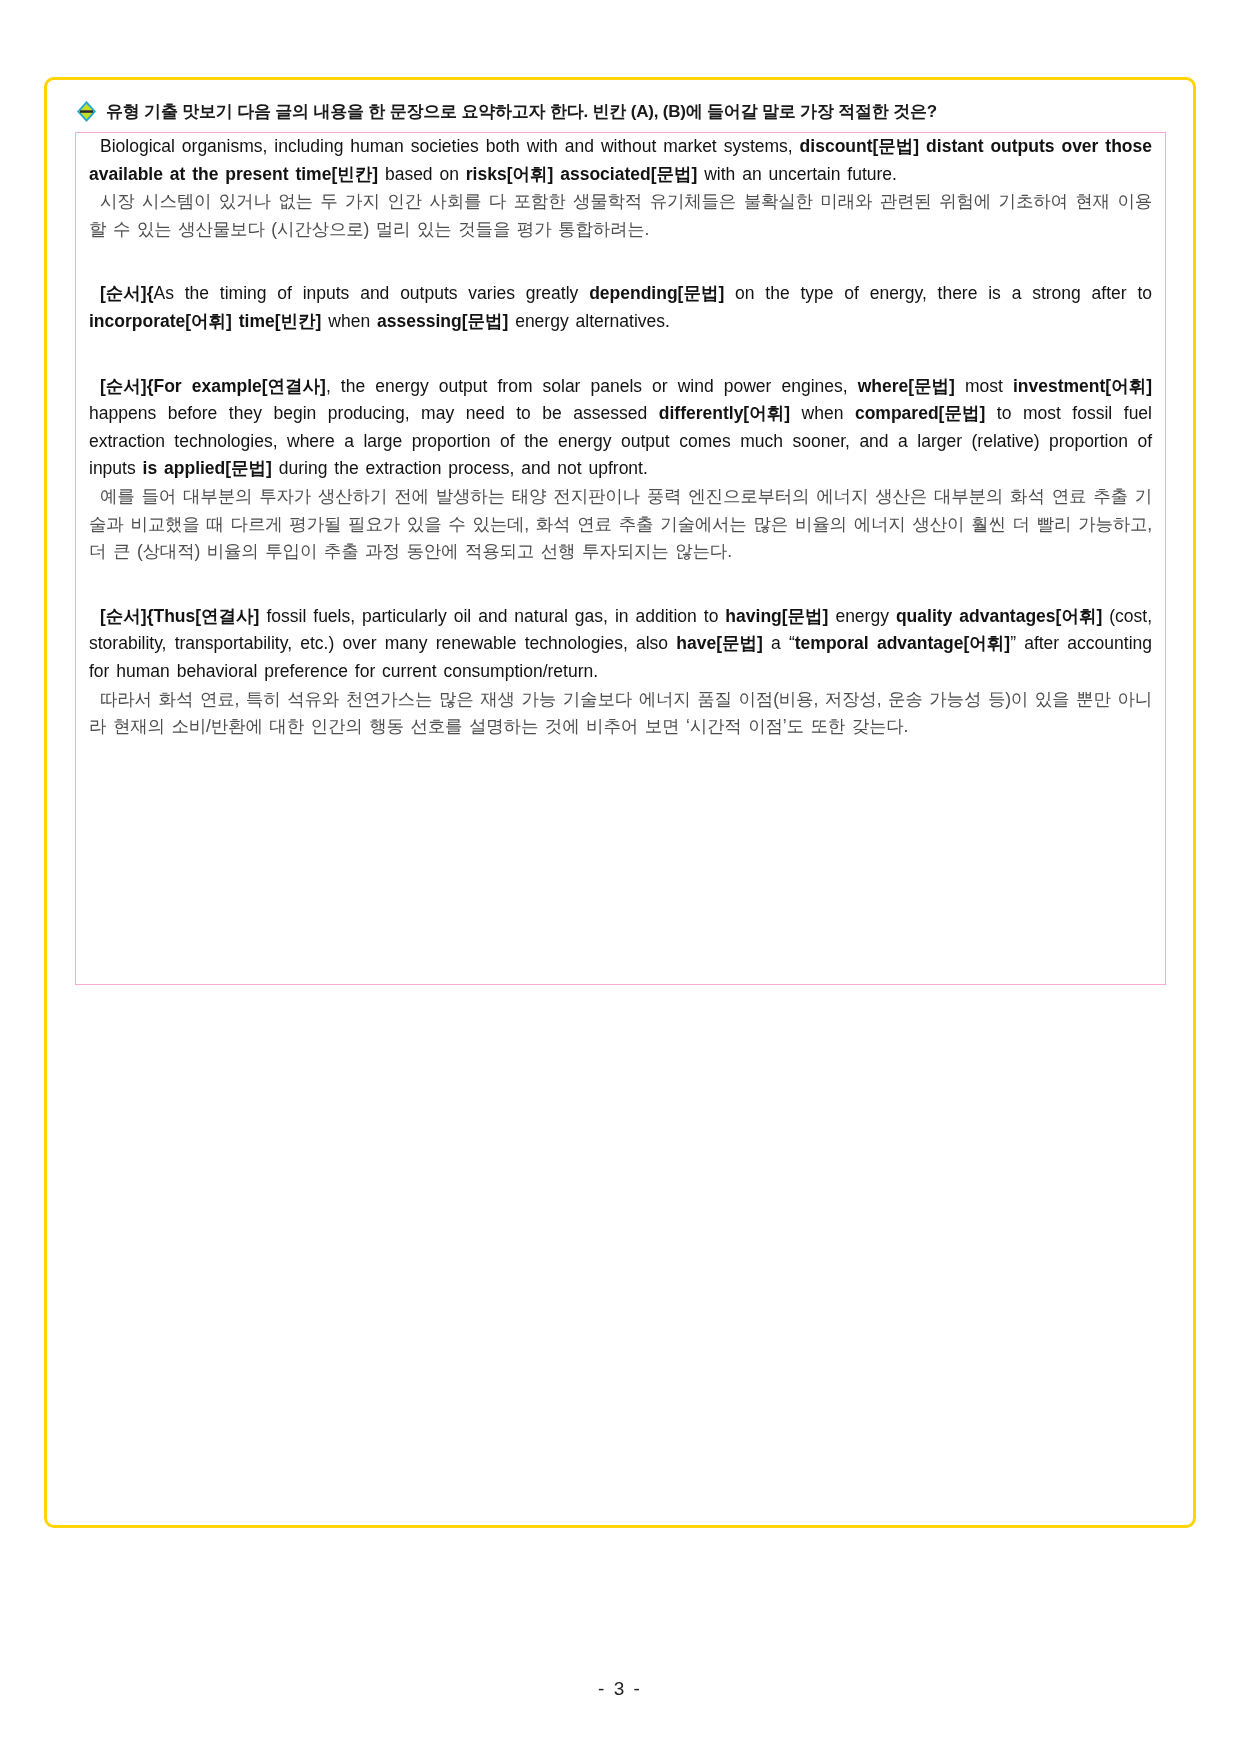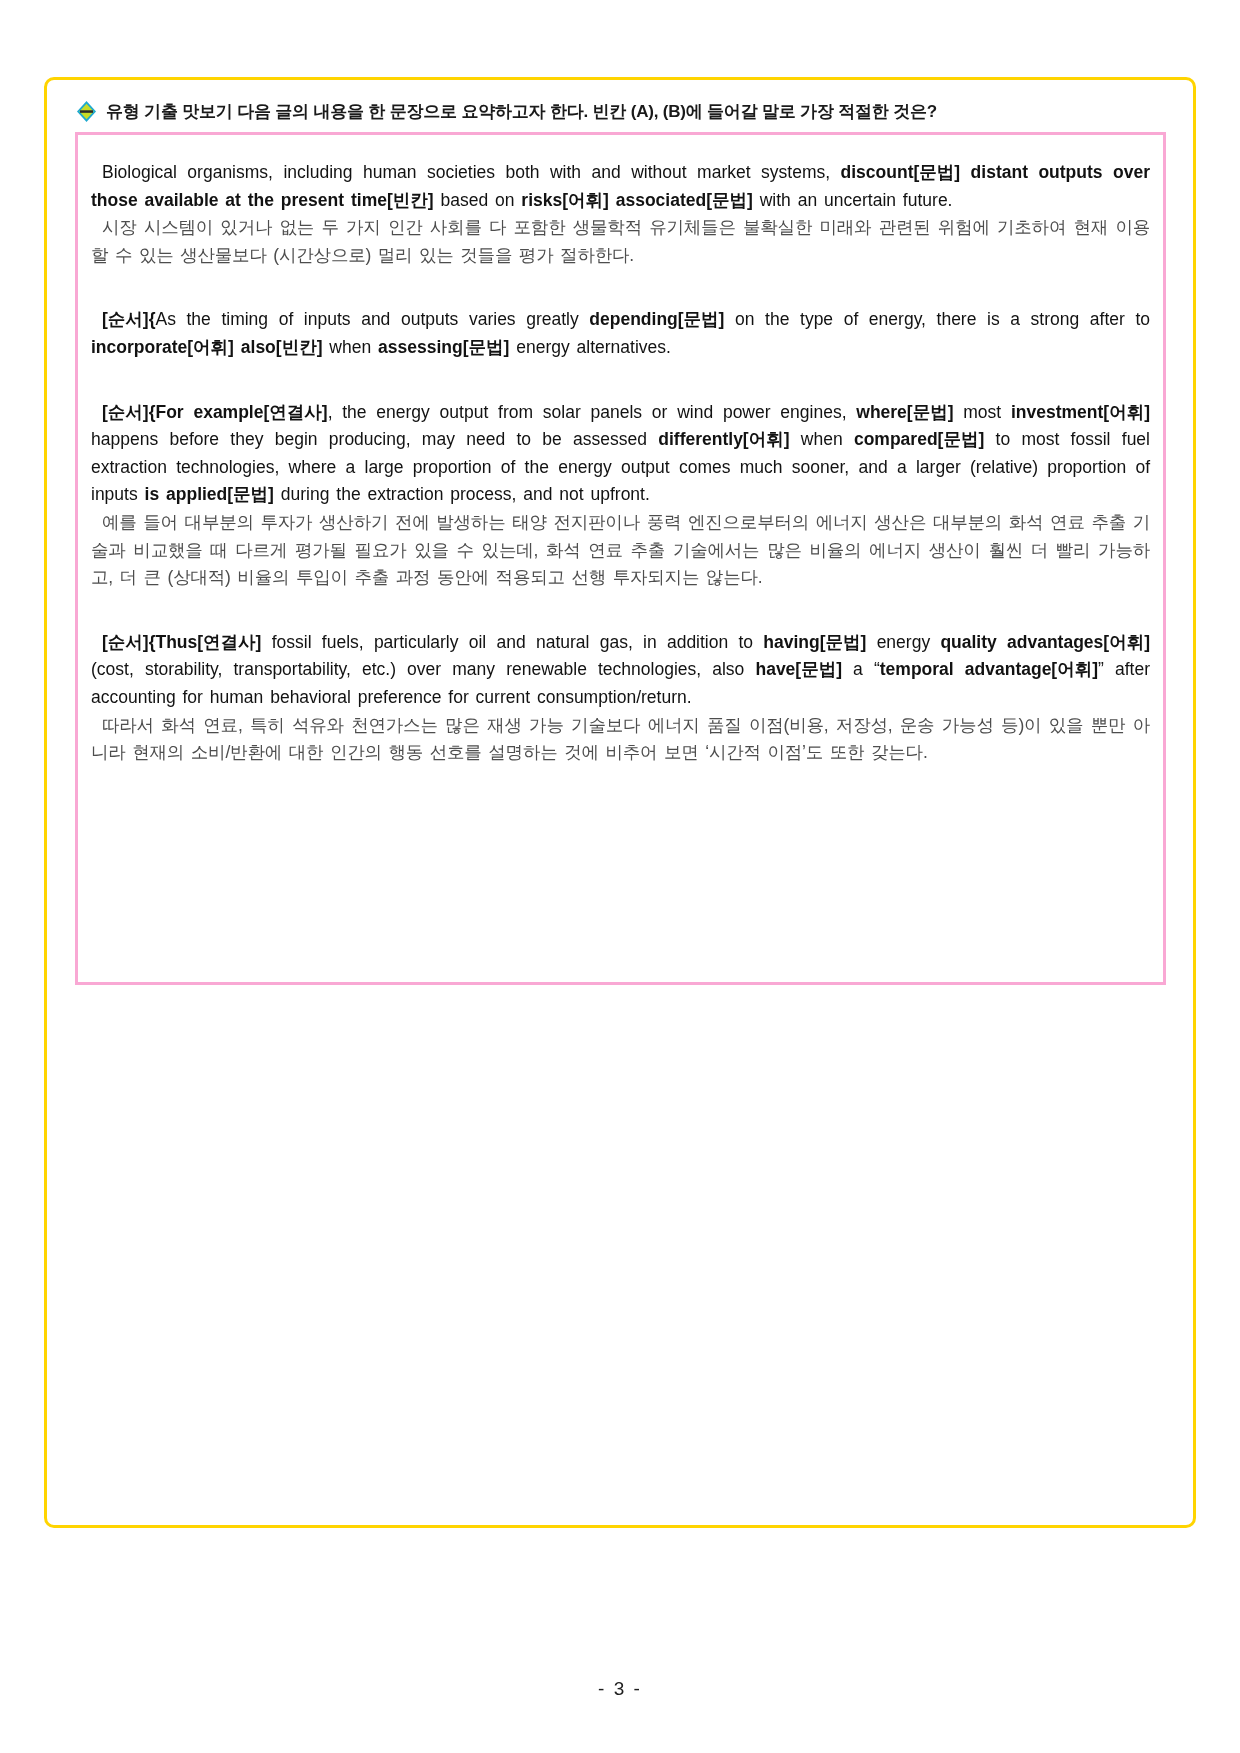--- a/index.html
+++ b/index.html
@@ -35,22 +35,22 @@
     letter-spacing: -0.2px;
     white-space: nowrap;
   }
   .diamond { width: 19px; height: 21px; flex: 0 0 auto; display: block; }
   .passage-box {
     position: absolute;
     left: 28px;
     top: 52px;
     width: 1091px;
     height: 853px;
-    border: 3px solid #f9a8d4;
-    padding: 24px 13px 10px 13px;
+    border: 1px solid #f9a8d4;
+    padding: 0 13px 10px 13px;
     overflow: hidden;
   }
   .group { margin-bottom: 37px; }
   .group:last-child { margin-bottom: 8px; }
   p.en, p.ko {
     margin: 0;
     font-size: 17.5px;
     line-height: 27.6px;
     text-align: justify;
     text-indent: 11px;
@@ -81,24 +81,24 @@
       <polygon points="9.5,2.8 16.6,10.5 9.5,18.2 2.4,10.5" fill="#c8dc28"></polygon>
       <rect x="3" y="9.3" width="13" height="2.5" fill="#2a2a2a"></rect>
     </svg>
     <span class="title">유형 기출 맛보기 다음 글의 내용을 한 문장으로 요약하고자 한다. 빈칸 (A), (B)에 들어갈 말로 가장 적절한 것은?</span>
   </div>
 
   <div class="passage-box">
     <div>
         <div class="group">
           <p class="en"><span>Biological organisms, including human societies both with and without market systems, </span><span class="b">discount[문법] distant outputs over those available at the present time[빈칸]</span><span> based on </span><span class="b">risks[어휘] associated[문법]</span><span> with an uncertain future.</span></p>
-          <p class="ko">시장 시스템이 있거나 없는 두 가지 인간 사회를 다 포함한 생물학적 유기체들은 불확실한 미래와 관련된 위험에 기초하여 현재 이용할 수 있는 생산물보다 (시간상으로) 멀리 있는 것들을 평가 절하한다.</p>
+          <p class="ko">시장 시스템이 있거나 없는 두 가지 인간 사회를 다 포함한 생물학적 유기체들은 불확실한 미래와 관련된 위험에 기초하여 현재 이용할 수 있는 생산물보다 (시간상으로) 멀리 있는 것들을 평가 통합하려는.</p>
         </div>
         <div class="group">
-          <p class="en"><span class="b">[순서]{</span><span>As the timing of inputs and outputs varies greatly </span><span class="b">depending[문법]</span><span> on the type of energy, there is a strong after to </span><span class="b">incorporate[어휘] also[빈칸]</span><span> when </span><span class="b">assessing[문법]</span><span> energy alternatives.</span></p>
+          <p class="en"><span class="b">[순서]{</span><span>As the timing of inputs and outputs varies greatly </span><span class="b">depending[문법]</span><span> on the type of energy, there is a strong after to </span><span class="b">incorporate[어휘] time[빈칸]</span><span> when </span><span class="b">assessing[문법]</span><span> energy alternatives.</span></p>
         </div>
         <div class="group">
           <p class="en"><span class="b">[순서]{For example[연결사]</span><span>, the energy output from solar panels or wind power engines, </span><span class="b">where[문법]</span><span> most </span><span class="b">investment[어휘]</span><span> happens before they begin producing, may need to be assessed </span><span class="b">differently[어휘]</span><span> when </span><span class="b">compared[문법]</span><span> to most fossil fuel extraction technologies, where a large proportion of the energy output comes much sooner, and a larger (relative) proportion of inputs </span><span class="b">is applied[문법]</span><span> during the extraction process, and not upfront.</span></p>
           <p class="ko">예를 들어 대부분의 투자가 생산하기 전에 발생하는 태양 전지판이나 풍력 엔진으로부터의 에너지 생산은 대부분의 화석 연료 추출 기술과 비교했을 때 다르게 평가될 필요가 있을 수 있는데, 화석 연료 추출 기술에서는 많은 비율의 에너지 생산이 훨씬 더 빨리 가능하고, 더 큰 (상대적) 비율의 투입이 추출 과정 동안에 적용되고 선행 투자되지는 않는다.</p>
         </div>
         <div class="group">
           <p class="en"><span class="b">[순서]{Thus[연결사]</span><span> fossil fuels, particularly oil and natural gas, in addition to </span><span class="b">having[문법]</span><span> energy </span><span class="b">quality advantages[어휘]</span><span> (cost, storability, transportability, etc.) over many renewable technologies, also </span><span class="b">have[문법]</span><span> a “</span><span class="b">temporal advantage[어휘]</span><span>” after accounting for human behavioral preference for current consumption/return.</span></p>
           <p class="ko">따라서 화석 연료, 특히 석유와 천연가스는 많은 재생 가능 기술보다 에너지 품질 이점(비용, 저장성, 운송 가능성 등)이 있을 뿐만 아니라 현재의 소비/반환에 대한 인간의 행동 선호를 설명하는 것에 비추어 보면 ‘시간적 이점’도 또한 갖는다.</p>
         </div>
       </div>

